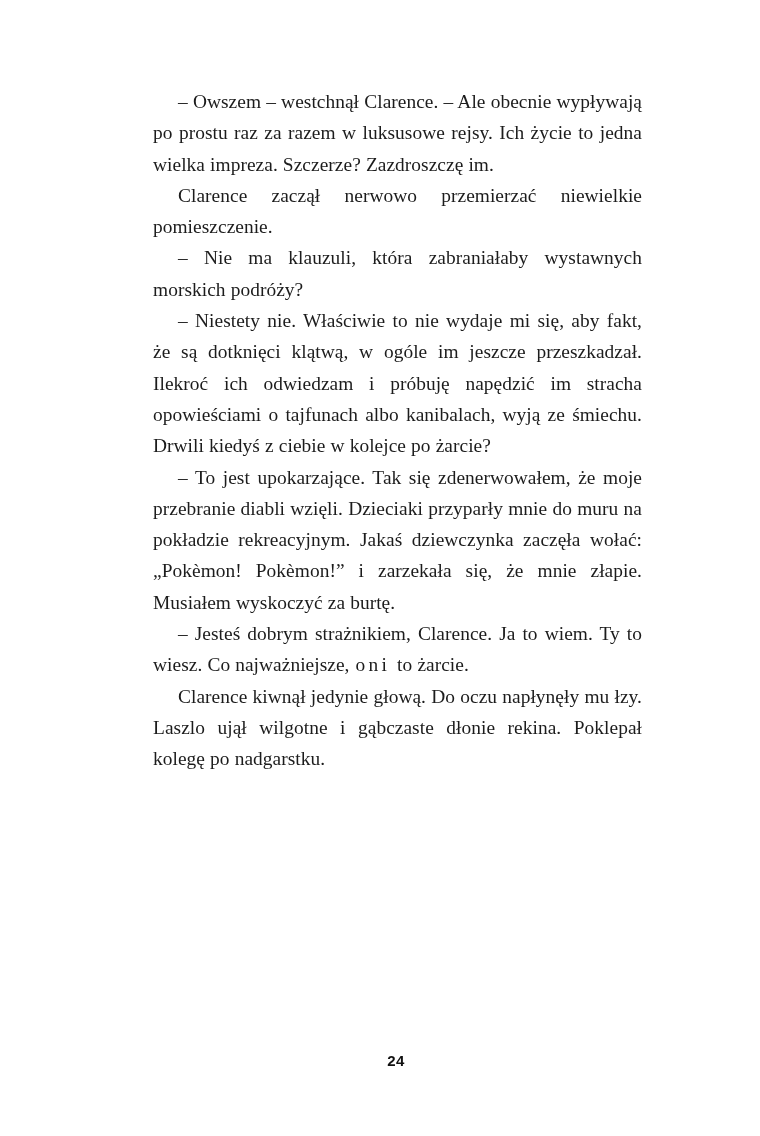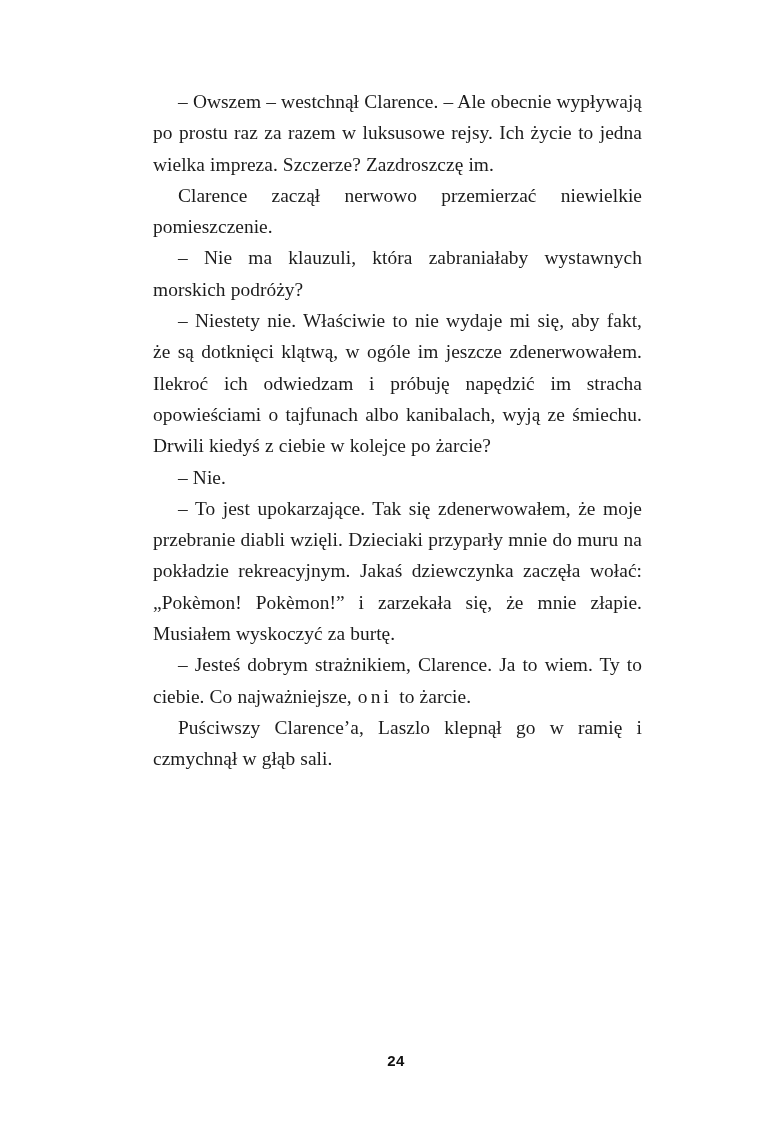--- a/index.html
+++ b/index.html
@@ -73,26 +73,25 @@
 </style>
 </head>
 <body>
 
 <div class="page">
 
   <div class="text-block">
     <p class="para">– Owszem – westchnął Clarence. – Ale obecnie wypływają po prostu raz za razem w luksusowe rejsy. Ich życie to jedna wielka impreza. Szczerze? Zazdroszczę im.</p>
     <p class="para">Clarence zaczął nerwowo przemierzać niewielkie pomieszczenie.</p>
     <p class="para">– Nie ma klauzuli, która zabraniałaby wystawnych morskich podróży?</p>
-    <p class="para">– Niestety nie. Właściwie to nie wydaje mi się, aby fakt, że są dotknięci klątwą, w ogóle im jeszcze zdenerwowałem. Ilekroć ich odwiedzam i próbuję napędzić im stracha opowieściami o tajfunach albo kanibalach, wyją ze śmiechu. Drwili kiedyś z ciebie w kolejce po żarcie?</p>
-    <p class="para">– Nie.</p>
+    <p class="para">– Niestety nie. Właściwie to nie wydaje mi się, aby fakt, że są dotknięci klątwą, w ogóle im jeszcze przeszkadzał. Ilekroć ich odwiedzam i próbuję napędzić im stracha opowieściami o tajfunach albo kanibalach, wyją ze śmiechu. Drwili kiedyś z ciebie w kolejce po żarcie?</p>
     <p class="para">– To jest upokarzające. Tak się zdenerwowałem, że moje przebranie diabli wzięli. Dzieciaki przyparły mnie do muru na pokładzie rekreacyjnym. Jakaś dziewczynka zaczęła wołać: „Pokèmon! Pokèmon!” i zarzekała się, że mnie złapie. Musiałem wyskoczyć za burtę.</p>
 
     <p class="para">
-      <span>– Jesteś dobrym strażnikiem, Clarence. Ja to wiem. Ty to ciebie. Co najważniejsze, </span><span class="emph-spaced">oni</span><span> to żarcie.</span>
+      <span>– Jesteś dobrym strażnikiem, Clarence. Ja to wiem. Ty to wiesz. Co najważniejsze, </span><span class="emph-spaced">oni</span><span> to żarcie.</span>
     </p>
 
-    <p class="para">Puściwszy Clarence’a, Laszlo klepnął go w ramię i czmychnął w głąb sali.</p>
+    <p class="para">Clarence kiwnął jedynie głową. Do oczu napłynęły mu łzy. Laszlo ujął wilgotne i gąbczaste dłonie rekina. Poklepał kolegę po nadgarstku.</p>
   </div>
 
   <div class="folio">24</div>
 
 </div>
 
 </body></html>

